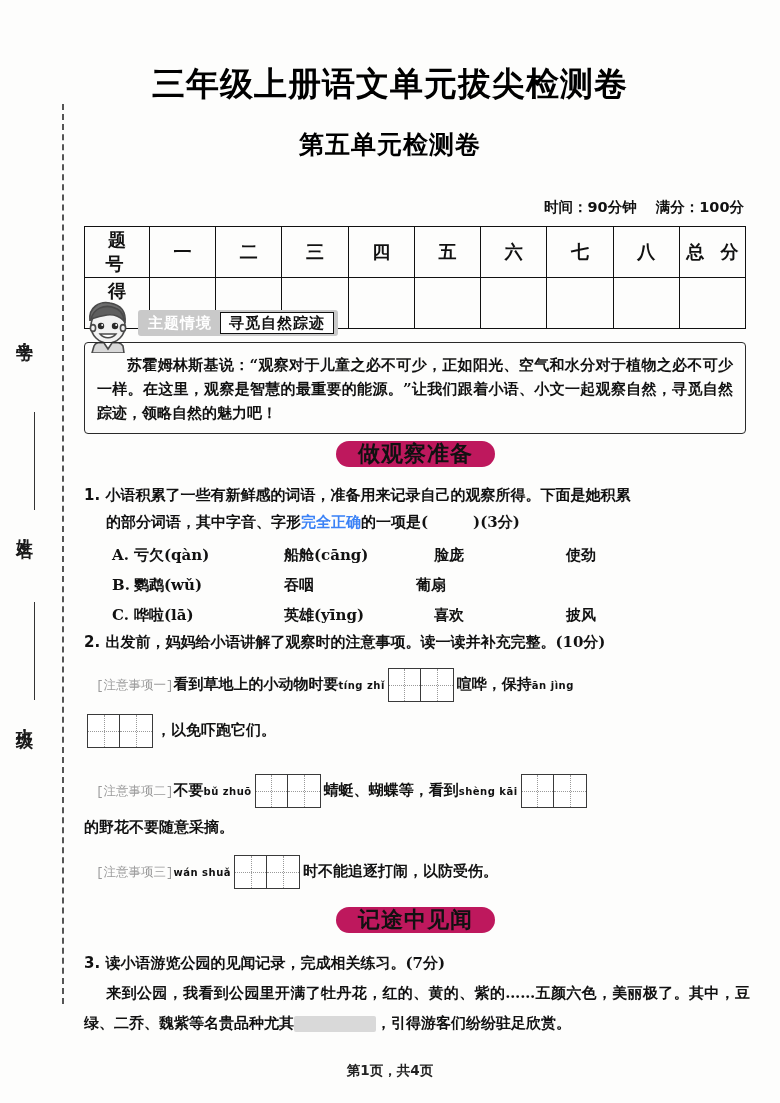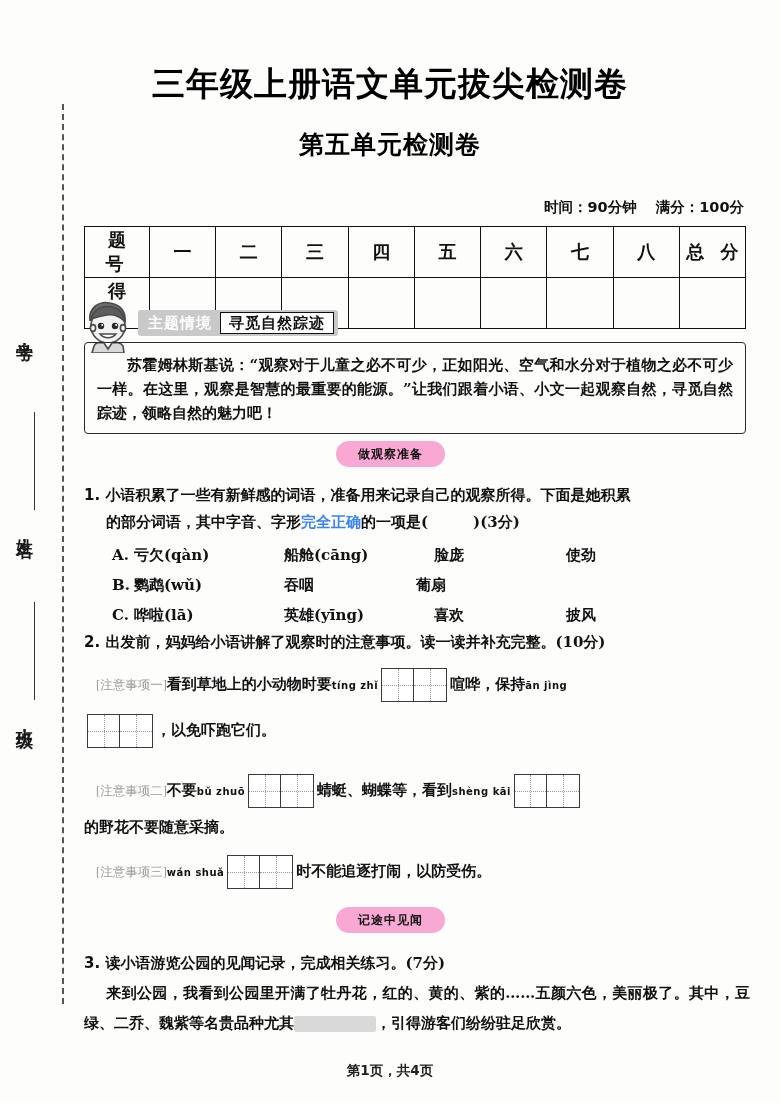--- a/index.html
+++ b/index.html
@@ -158,23 +158,23 @@
     color: #111;
     font-weight: 600;
   }
 
   
   .pill {
     position: absolute;
     height: 26px;
     line-height: 26px;
     padding: 0 22px;
-    background: #f9a8d4;
+    background: #be185d;
     border-radius: 14px;
-    font-size: 12px;
+    font-size: 22px;
     font-weight: bold;
     color: #111;
     letter-spacing: 1px;
     text-align: center;
   }
 
   
   .q {
     position: absolute;
     left: 84px;
@@ -226,21 +226,21 @@
   .grid .cell::after {
     content: "";
     position: absolute;
     top: 0; bottom: 0; left: 50%;
     border-left: 1px dotted #9a9a9a;
   }
 
   .tagbr {
     color: #9a9a9a;
     font-size: 12.5px;
-    font-family: Liberation Serif, serif;
+    font-family: Liberation Mono, monospace;
     font-weight: normal;
     letter-spacing: 0;
   }
   .pyn {
     font-family: "DejaVu Sans", sans-serif;
     font-size: 10px;
     font-weight: bold;
     letter-spacing: 0.5px;
     text-align: center;
   }

